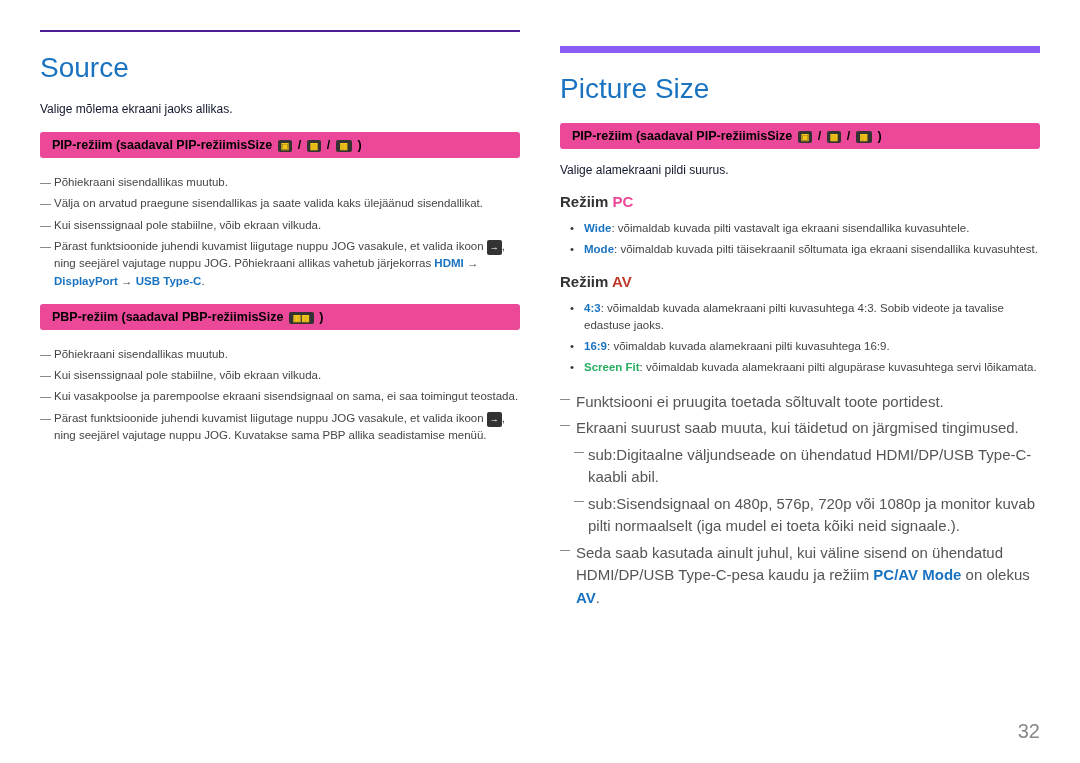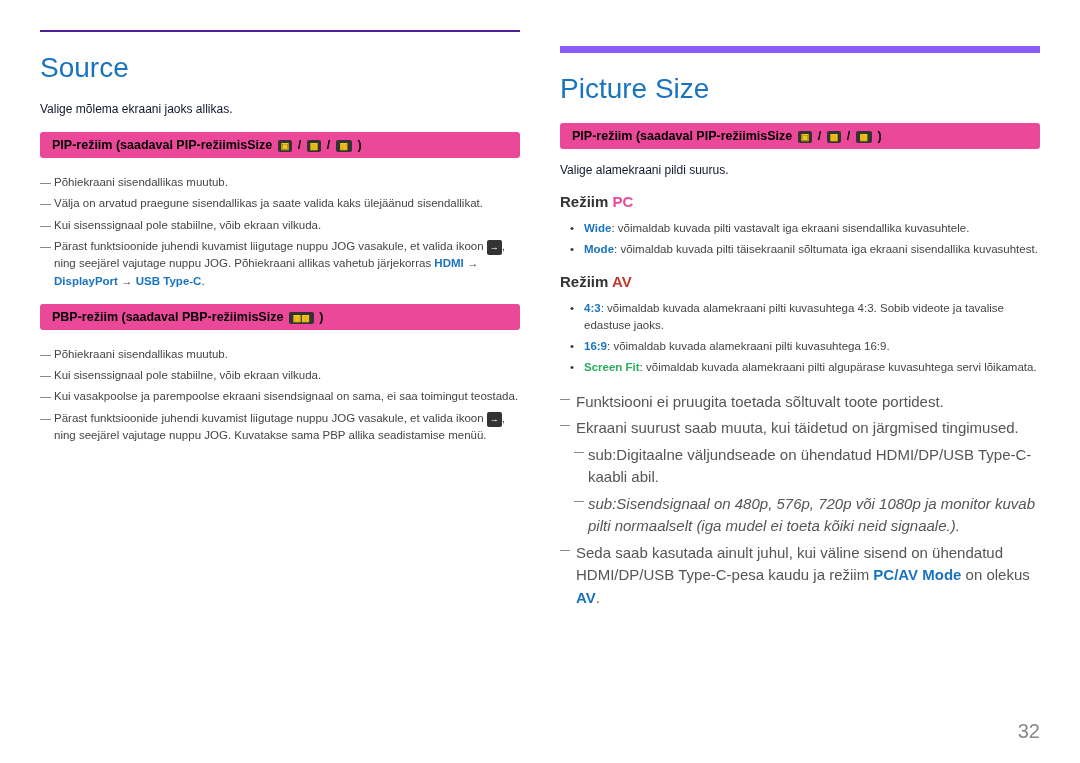--- a/index.html
+++ b/index.html
@@ -242,19 +242,19 @@
     <ul class="dot-list">
       <li><span class="colored-text">4:3</span><span>: võimaldab kuvada alamekraani pilti kuvasuhtega 4:3. Sobib videote ja tavalise edastuse jaoks.</span></li>
       <li><span class="colored-text">16:9</span><span>: võimaldab kuvada alamekraani pilti kuvasuhtega 16:9.</span></li>
       <li><span class="colored-text-green">Screen Fit</span><span>: võimaldab kuvada alamekraani pilti algupärase kuvasuhtega servi lõikamata.</span></li>
     </ul>
 
     <ul class="note-list">
       <li>Funktsiooni ei pruugita toetada sõltuvalt toote portidest.</li>
       <li>Ekraani suurust saab muuta, kui täidetud on järgmised tingimused.</li>
       <li class="sub-note" style="padding-left:28px;">sub:Digitaalne väljundseade on ühendatud HDMI/DP/USB Type-C-kaabli abil.</li>
-      <li class="sub-note" style="padding-left:28px;font-style:italic;">sub:Sisendsignaal on 480p, 576p, 720p või 1080p ja monitor kuvab pilti normaalselt (iga mudel ei toeta kõiki neid signaale.).</li>
+      <li class="sub-note" style="padding-left:28px;">sub:Sisendsignaal on 480p, 576p, 720p või 1080p ja monitor kuvab pilti normaalselt (iga mudel ei toeta kõiki neid signaale.).</li>
       <li>Seda saab kasutada ainult juhul, kui väline sisend on ühendatud HDMI/DP/USB Type-C-pesa kaudu ja režiim <span class="colored-text">PC/AV Mode</span> on olekus <span class="colored-text">AV</span>.</li>
     </ul>
   </div>
 </div>
 
 <div class="page-number">32</div>
 
 </body></html>

